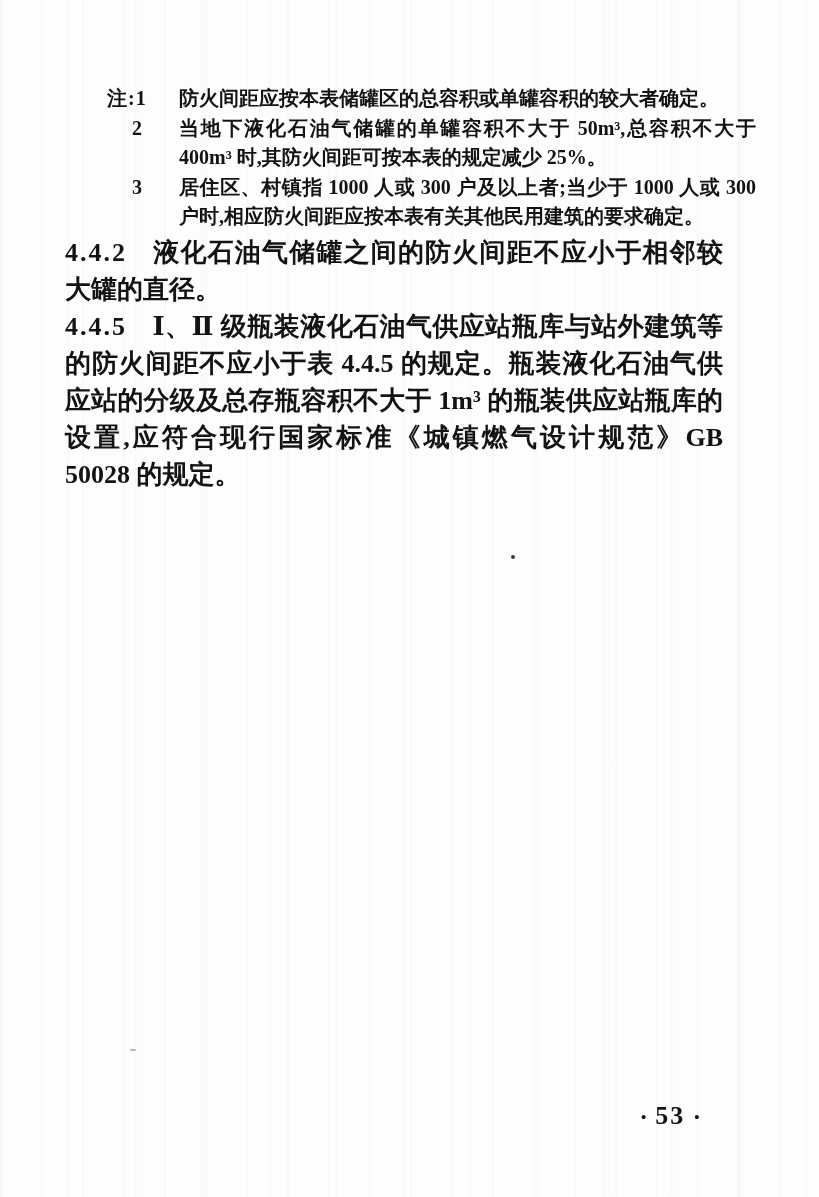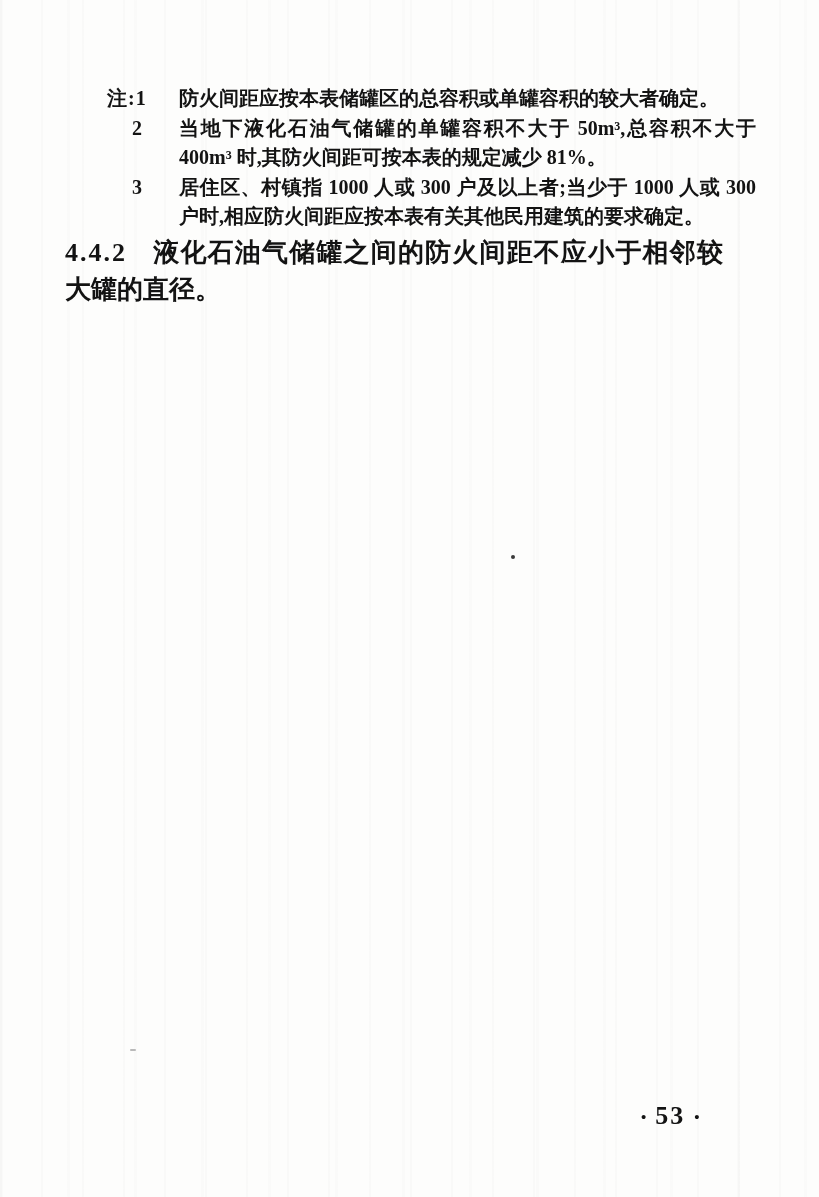--- a/index.html
+++ b/index.html
@@ -102,36 +102,37 @@
 
 <div class="page">
 
   <div class="notes">
     <div class="note-row">
       <span class="note-num">注:1</span>
       <span class="note-text">防火间距应按本表储罐区的总容积或单罐容积的较大者确定。</span>
     </div>
     <div class="note-row">
       <span class="note-num sub">2</span>
-      <span class="note-text">当地下液化石油气储罐的单罐容积不大于 50m³,总容积不大于 400m³ 时,其防火间距可按本表的规定减少 81%。</span>
+      <span class="note-text">当地下液化石油气储罐的单罐容积不大于 50m³,总容积不大于 400m³ 时,其防火间距可按本表的规定减少 25%。</span>
     </div>
     <div class="note-row">
       <span class="note-num sub">3</span>
       <span class="note-text">居住区、村镇指 1000 人或 300 户及以上者;当少于 1000 人或 300 户时,相应防火间距应按本表有关其他民用建筑的要求确定。</span>
     </div>
   </div>
 
   <div class="bodytext">
 
     <p class="para"><span class="sec-num">4.4.2</span><span>液化石油气储罐之间的防火间距不应小于相邻较大罐的直径。</span></p>
 
 
 
 
 
+    <p class="para"><span class="sec-num">4.4.5</span><span>Ⅰ、Ⅱ 级瓶装液化石油气供应站瓶库与站外建筑等的防火间距不应小于表 4.4.5 的规定。瓶装液化石油气供应站的分级及总存瓶容积不大于 1m³ 的瓶装供应站瓶库的设置,应符合现行国家标准《城镇燃气设计规范》GB 50028 的规定。</span></p>
 
   </div>
 
   <div class="footer">
     <span class="dot">•</span>
     <span class="num">53</span>
     <span class="dot">•</span>
   </div>
 
   <div class="speck-1"></div>

